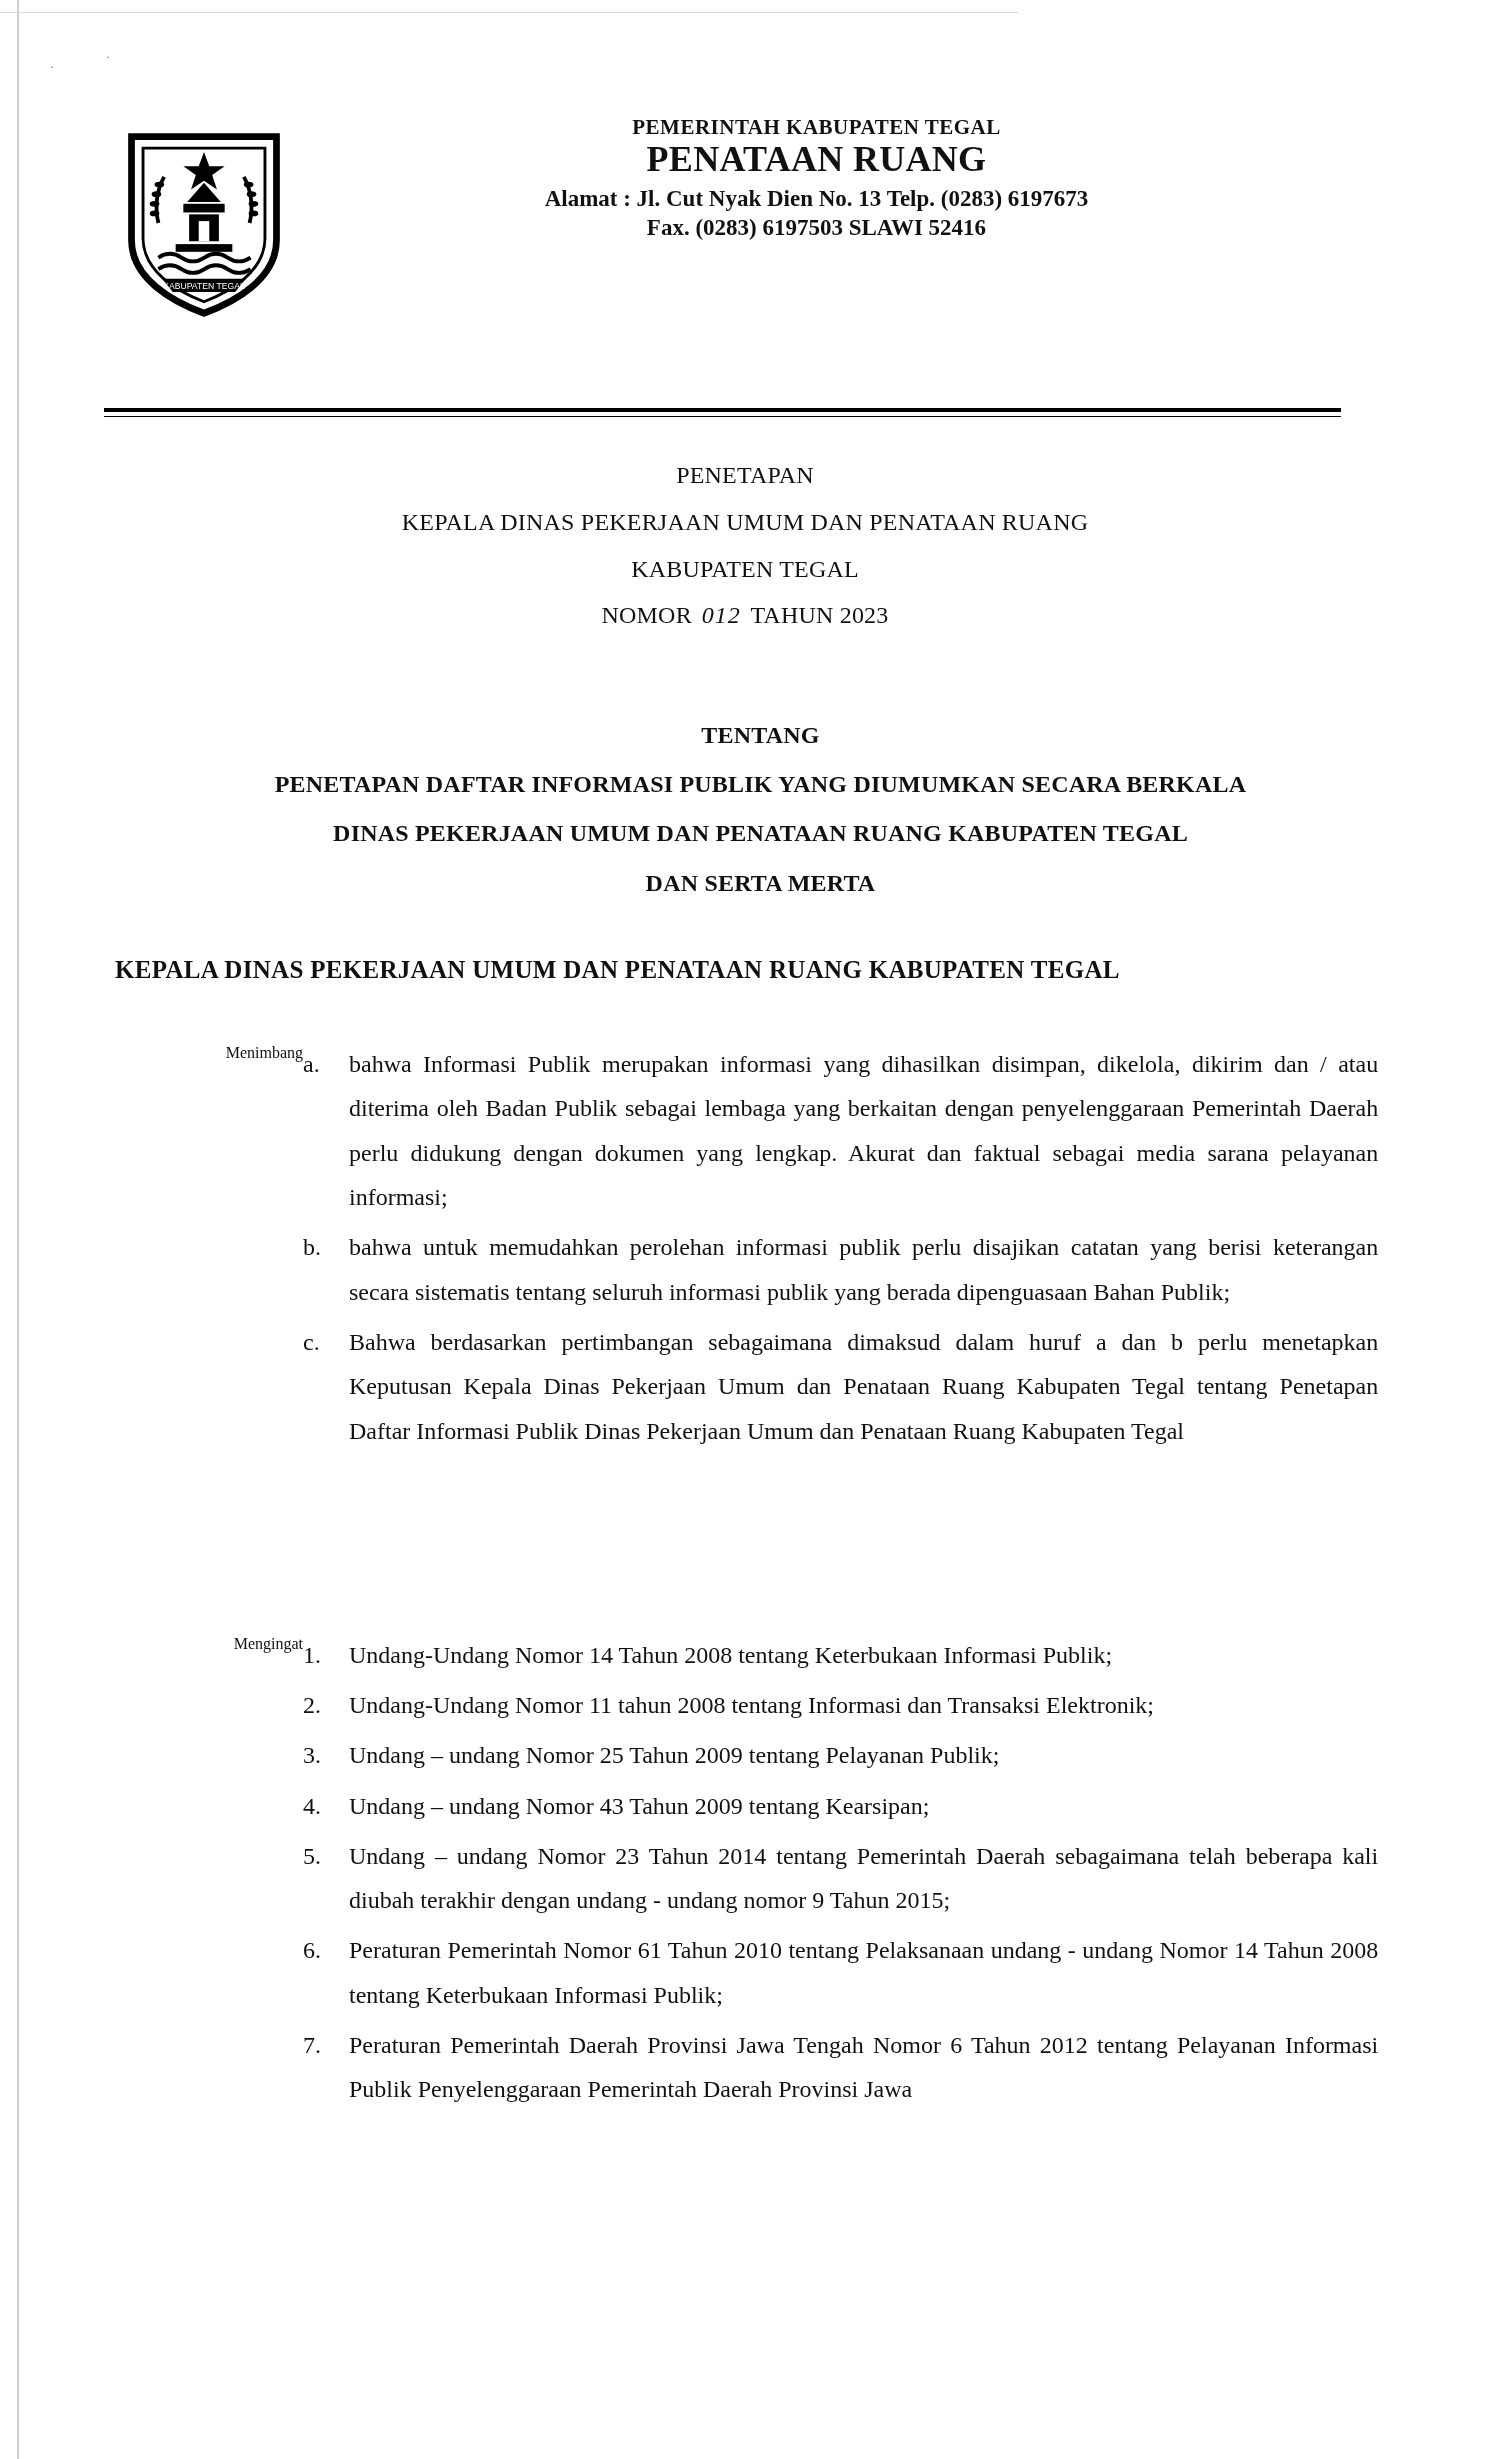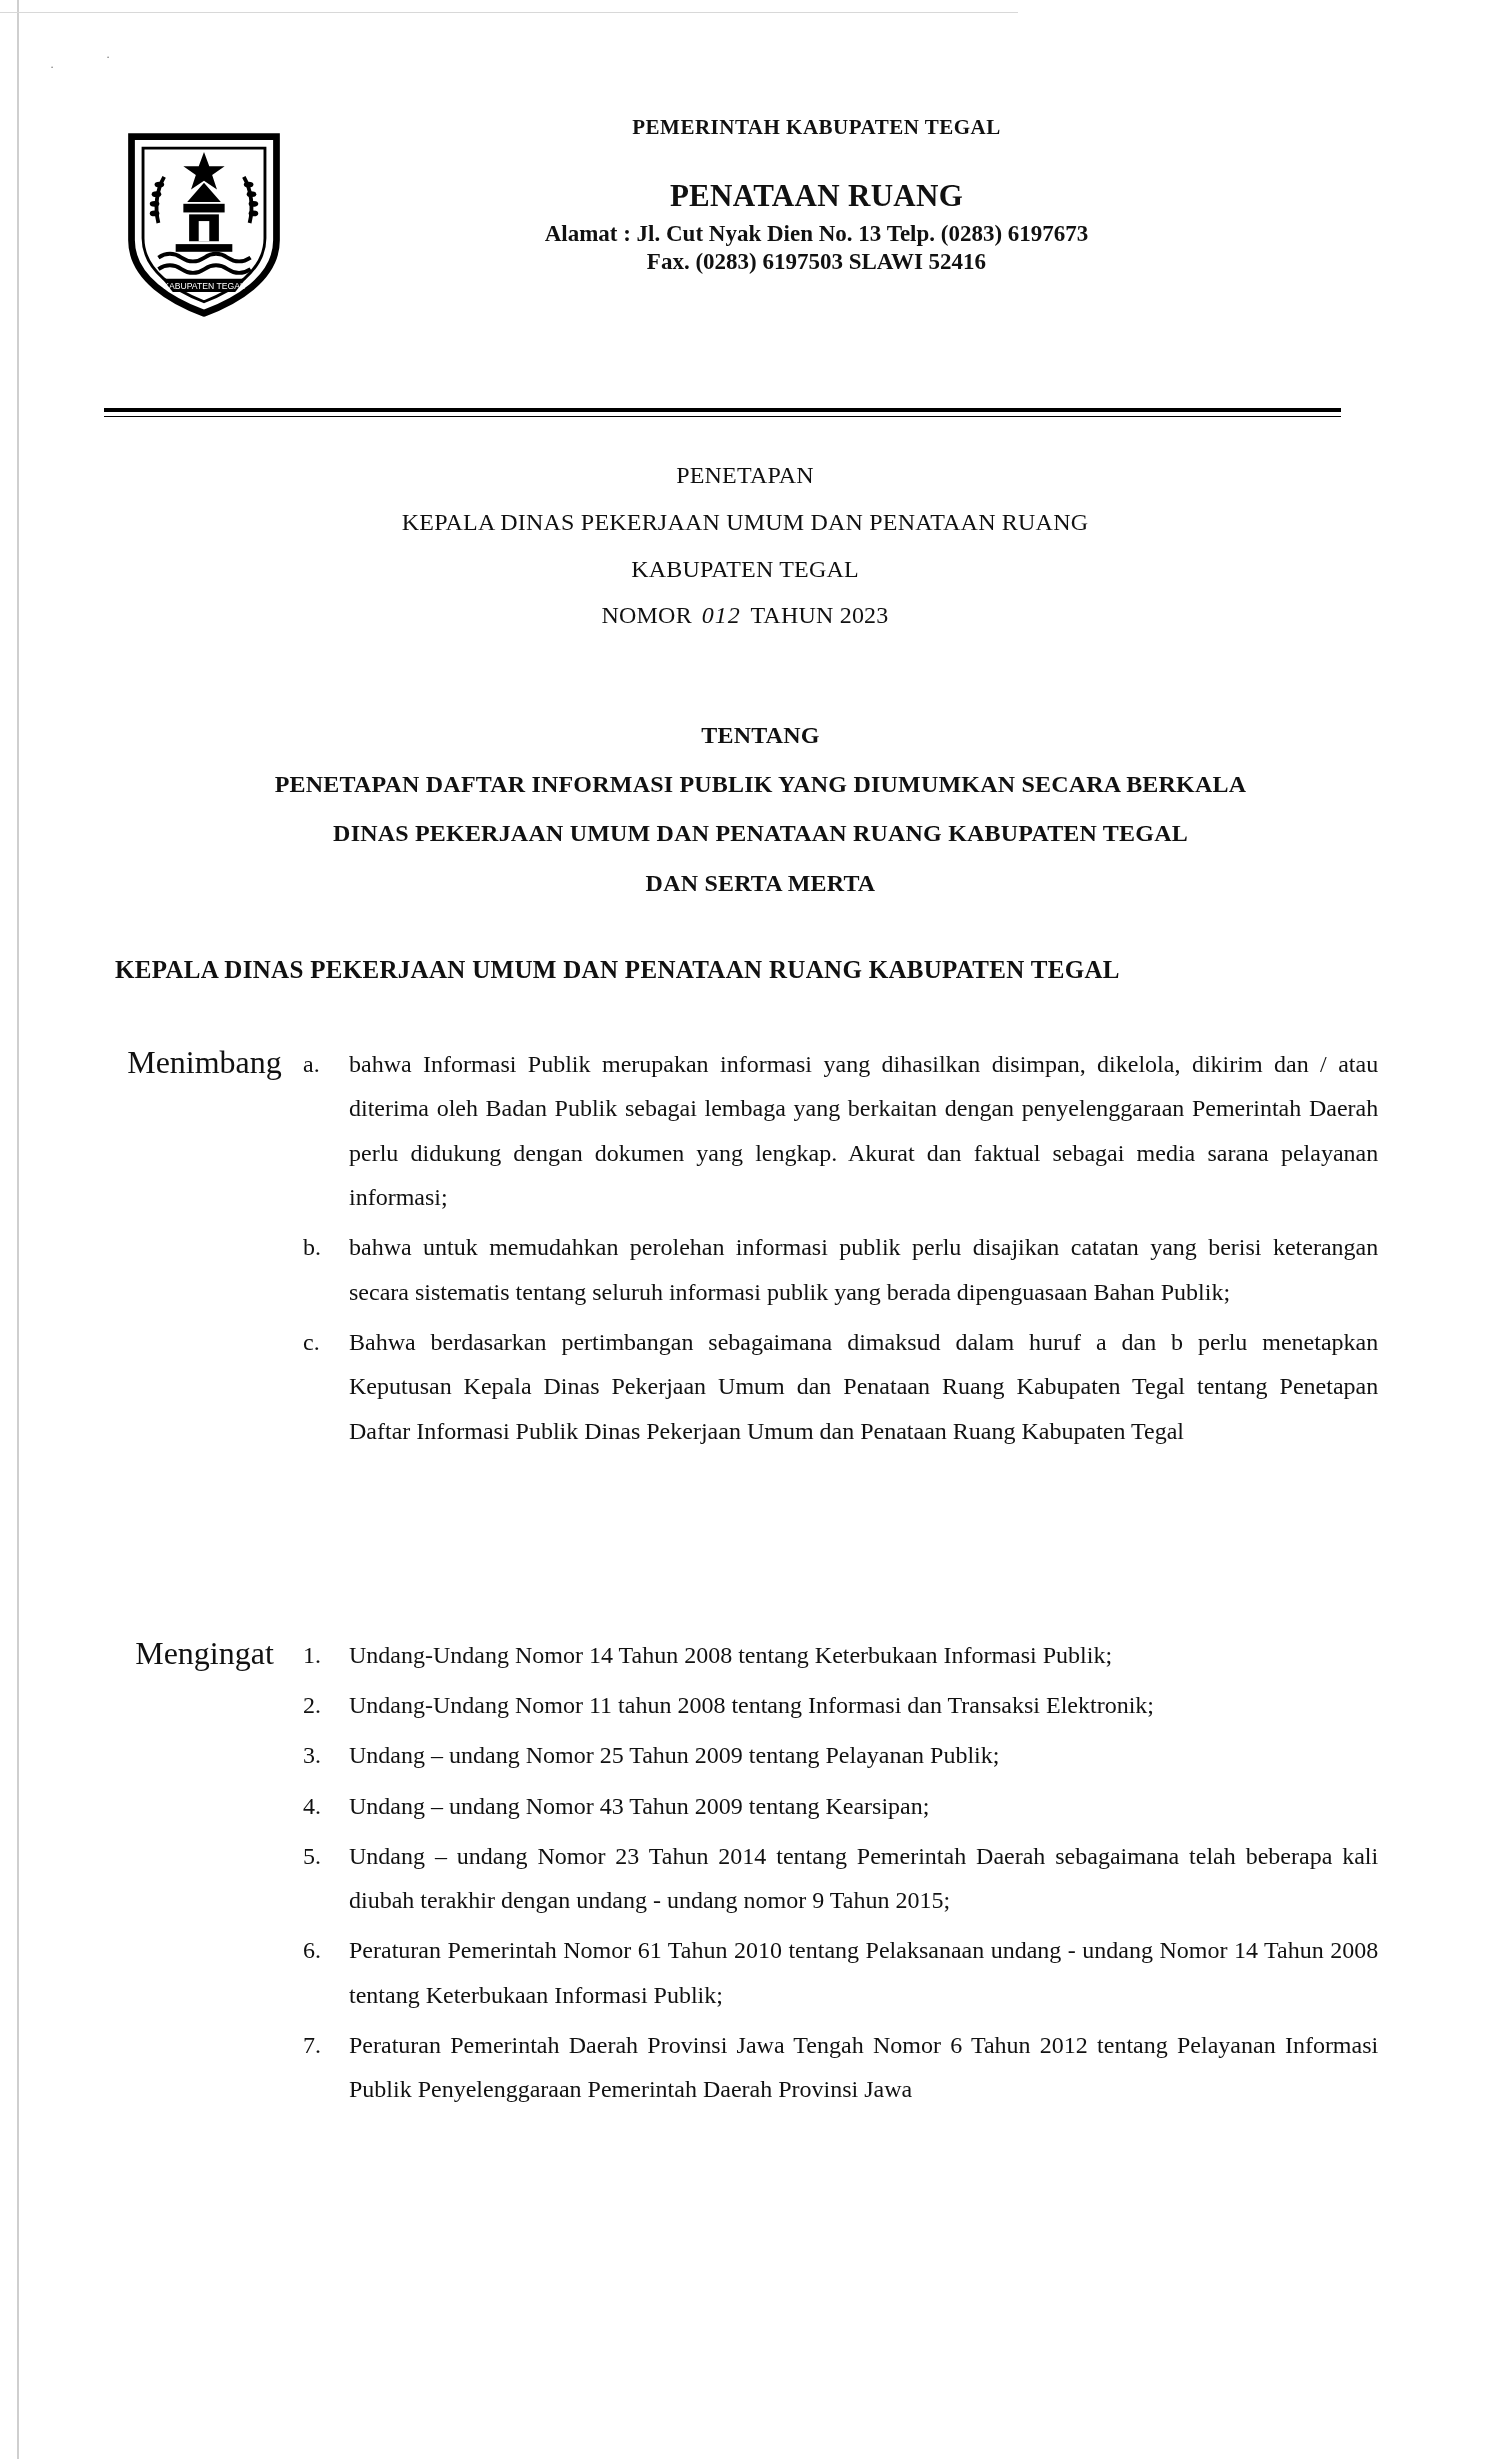--- a/index.html
+++ b/index.html
@@ -68,25 +68,24 @@
     letter-spacing: 0.5px;
     line-height: 1.15;
   }
   .head-line-2 {
     font-size: 39px;
     font-weight: bold;
     line-height: 1.12;
     letter-spacing: 0.3px;
   }
   .head-line-3 {
-    font-size: 31px;
+    font-size: 36px;
     font-weight: bold;
     line-height: 1.12;
     letter-spacing: 0.3px;
-    margin-top: 40px;
   }
   .head-addr {
     font-size: 23px;
     font-weight: bold;
     line-height: 1.25;
     margin-top: 5.8px;
   }
   .head-addr .two {
     display: block;
   }
@@ -161,23 +160,23 @@
   .clause-block.menimbang { top: 1042px; }
   .clause-block.mengingat { top: 1633px; }
 
   .clause-row {
     display: flex;
     align-items: flex-start;
   }
   .clause-label {
     width: 197px;
     flex: 0 0 197px;
-    font-size: 32px;
+    font-size: 16px;
     padding-top: 1.9px;
-    text-align: center;
+    text-align: right;
   }
   .clause-items {
     flex: 1;
   }
   .item {
     display: flex;
     align-items: flex-start;
     margin-bottom: 5.8px;
   }
   .item-marker {

